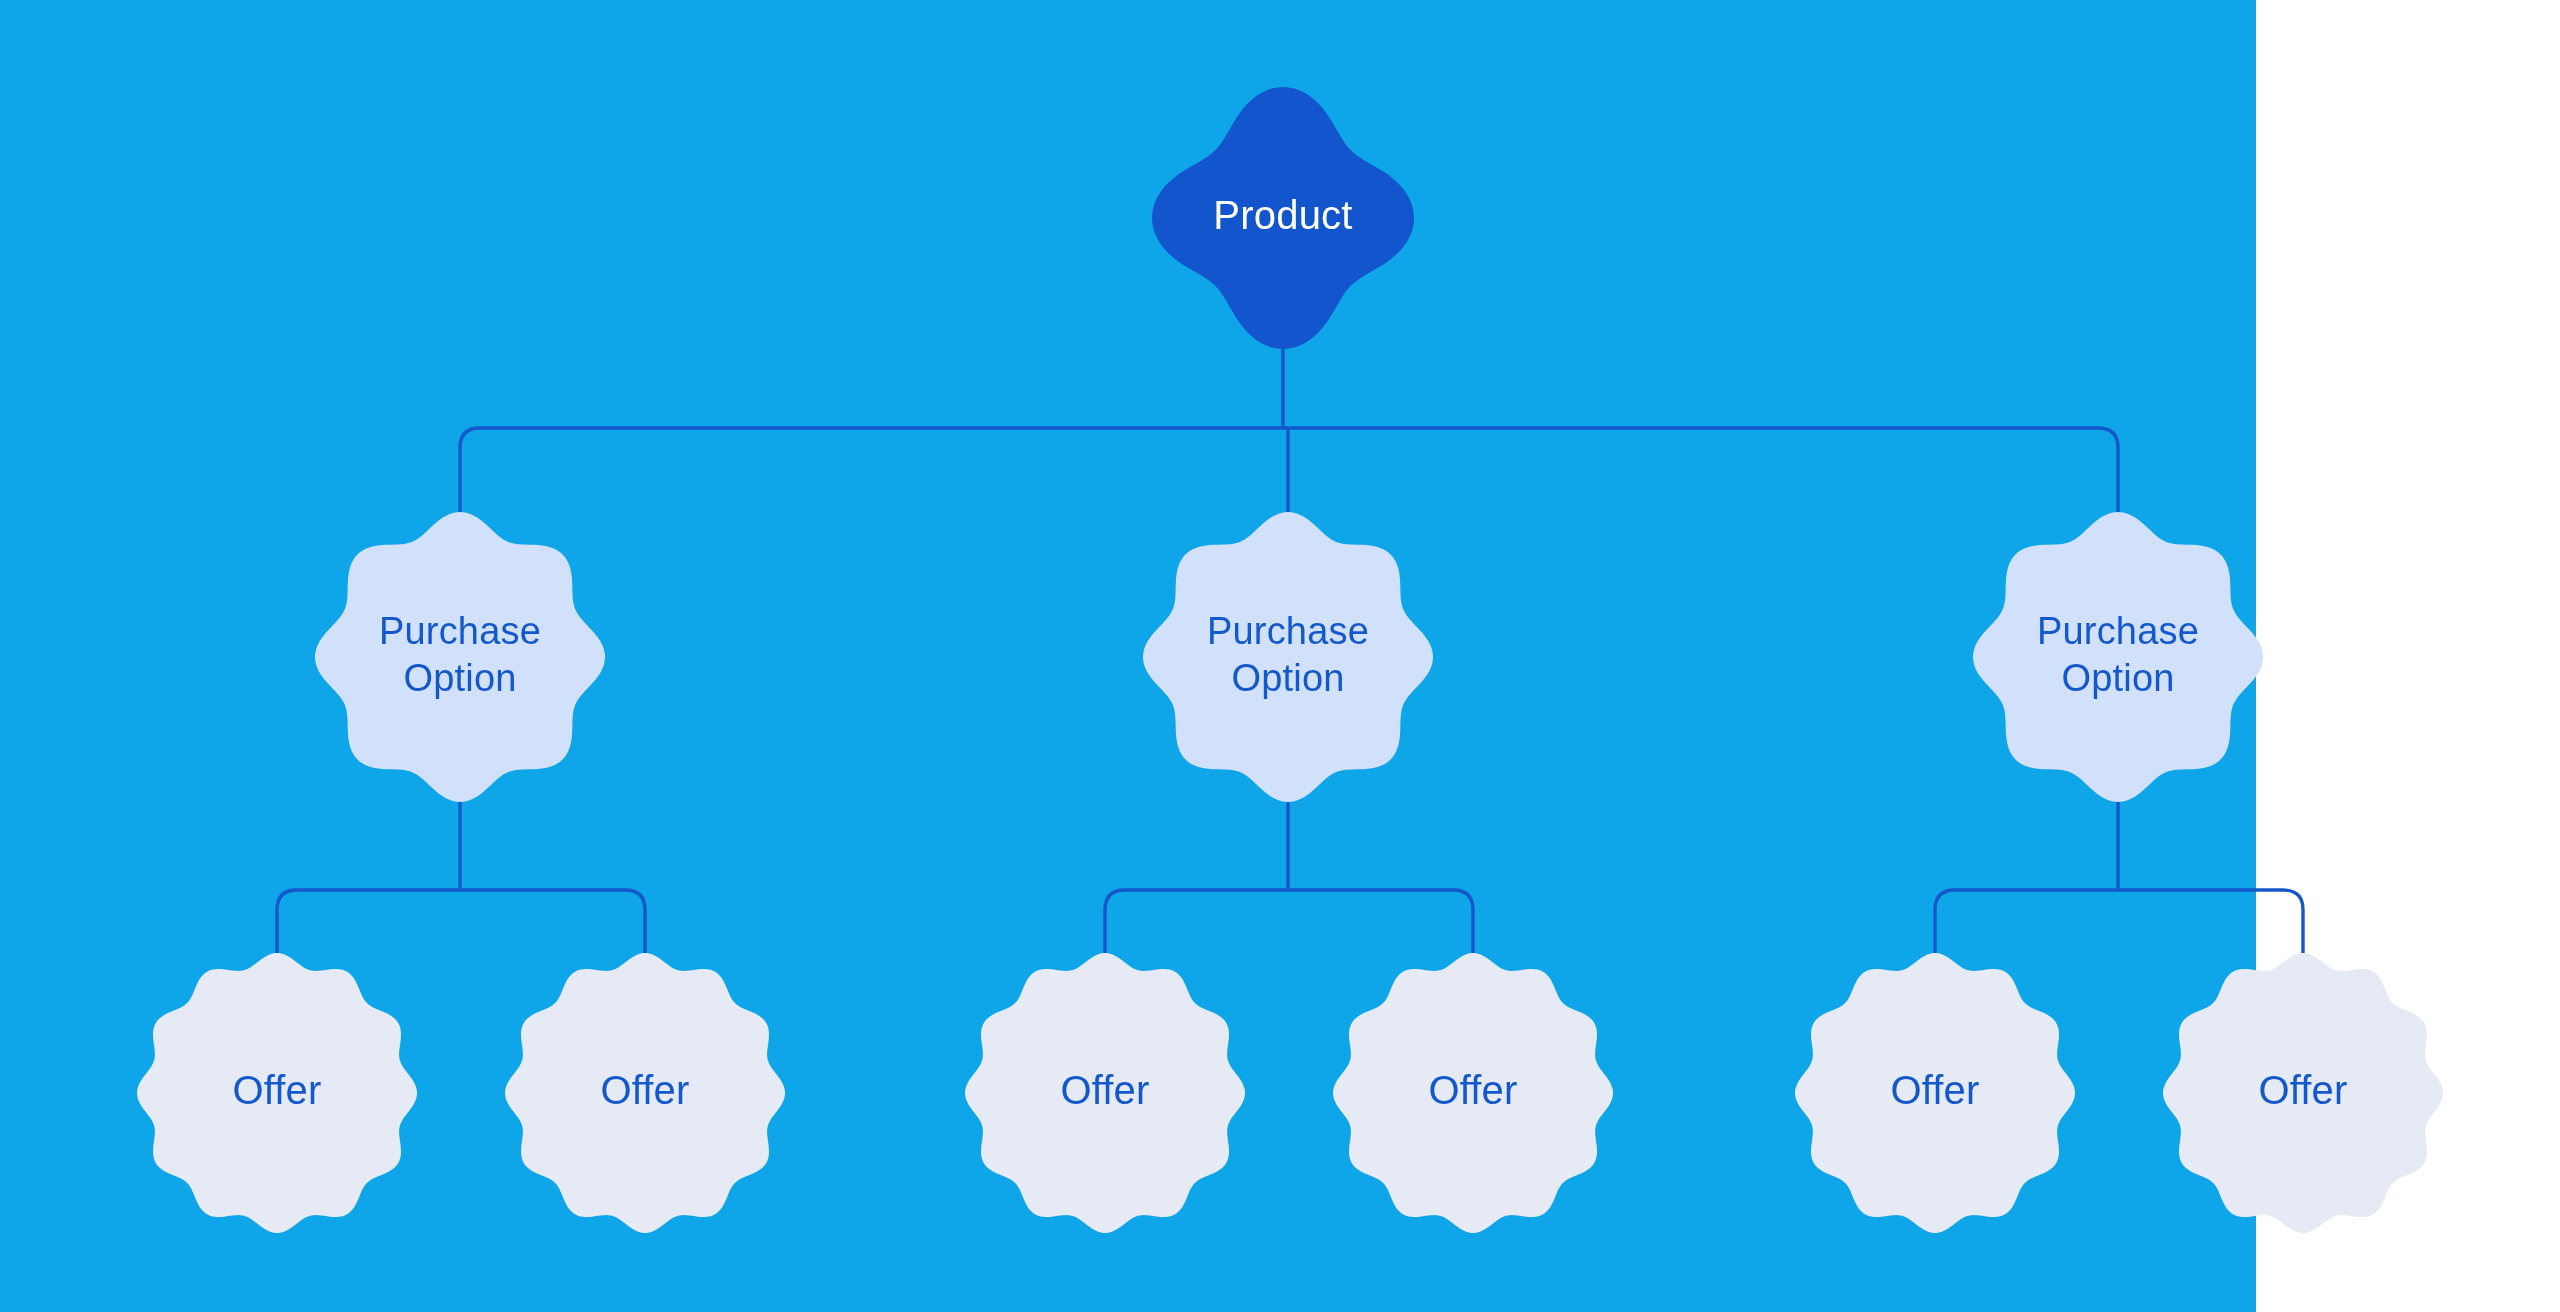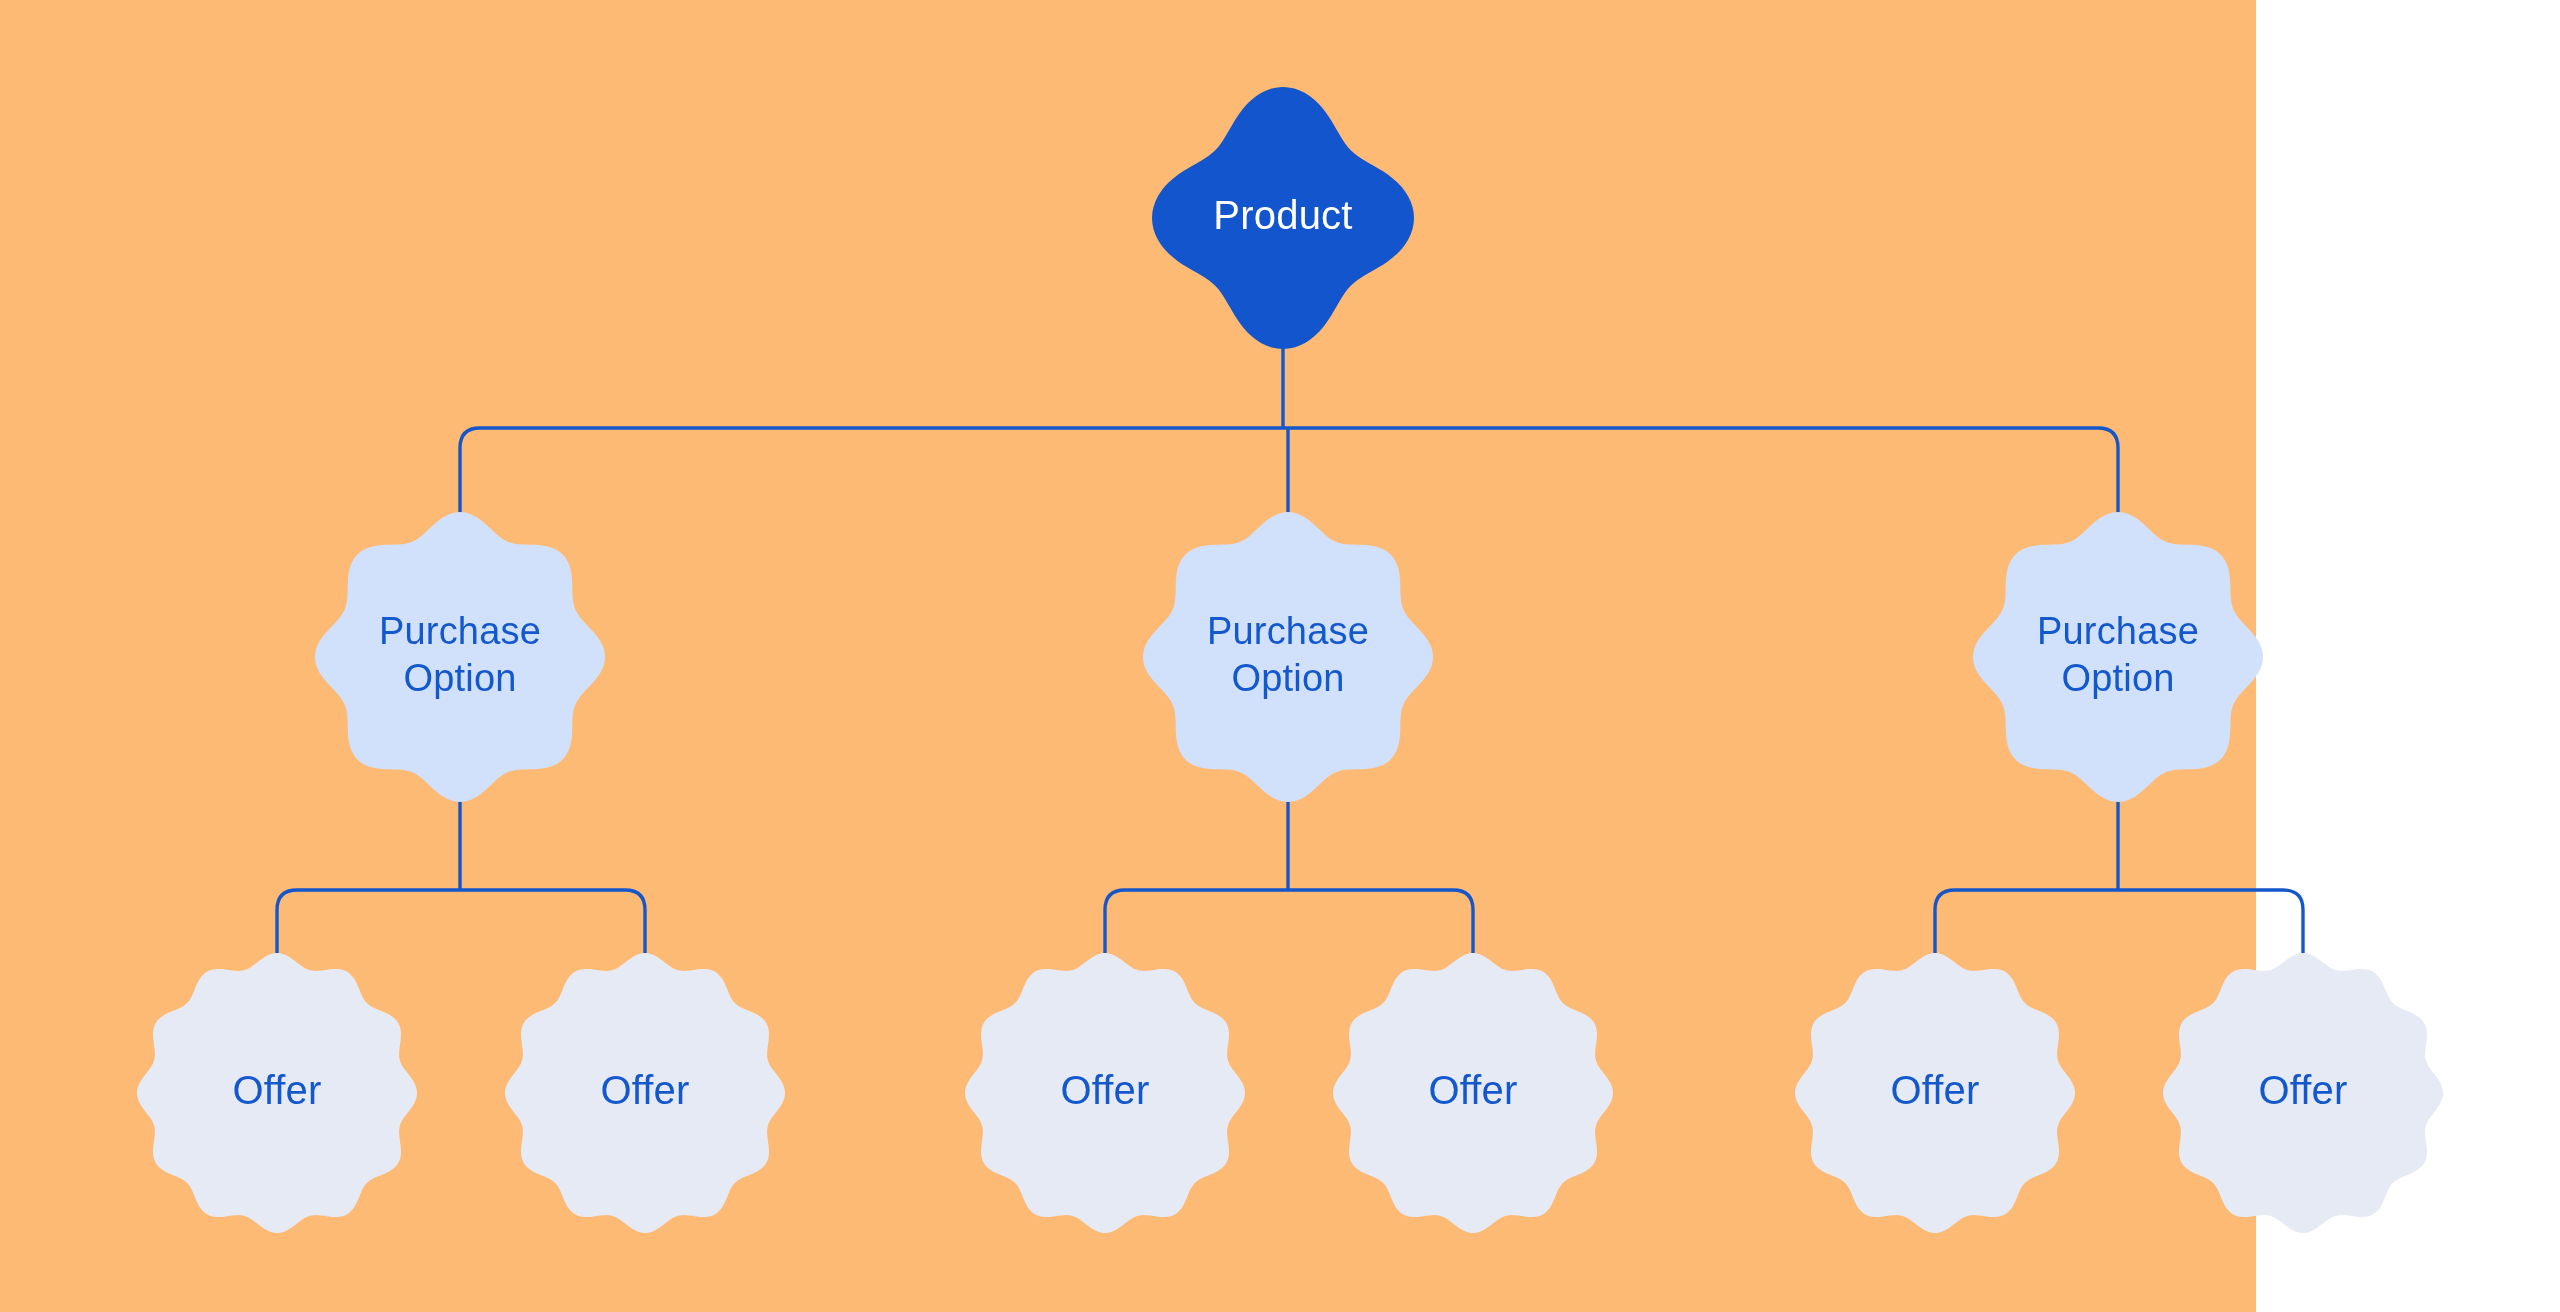--- a/index.html
+++ b/index.html
@@ -11,21 +11,21 @@
   body {
     font-family: "Liberation Sans", "DejaVu Sans", sans-serif;
     width: 2560px;
     height: 1312px;
     overflow: hidden;
   }
   #diagram-root {
     position: relative;
     width: 2256px;
     height: 1312px;
-    background: #fdba74;
+    background: #0ea5e9;
   }
   svg.canvas {
     position: absolute;
     top: 0;
     left: 0;
     width: 2560px;
     height: 1312px;
     display: block;
   }
   text.node-label {

